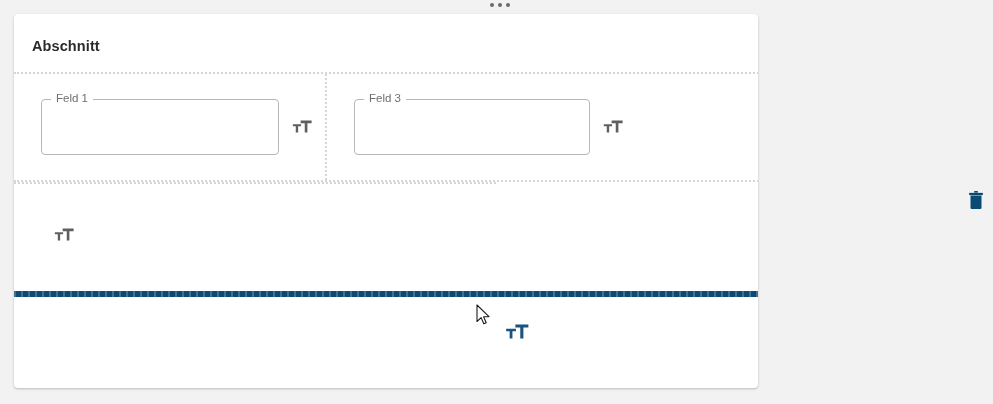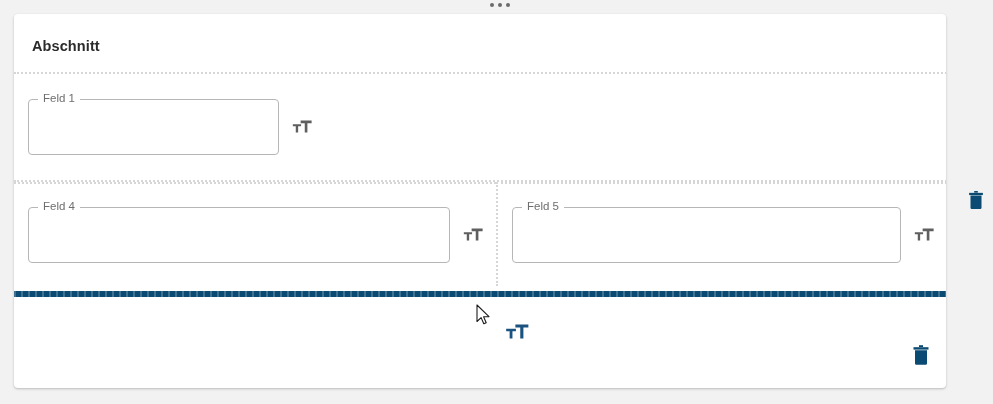--- a/index.html
+++ b/index.html
@@ -33,21 +33,21 @@
     border-radius: 50%;
     background: #6b6b6b;
     margin-bottom: 3px;
   }
 
   
   .section-card {
     position: absolute;
     left: 14px;
     top: 14px;
-    width: 932px;
+    width: 744px;
     height: 374px;
     background: #ffffff;
     border-radius: 4px;
     box-shadow: 0 1px 3px rgba(0,0,0,0.14), 0 1px 2px rgba(0,0,0,0.10);
     box-sizing: border-box;
     overflow: hidden;
     text-align: right;
   }
 
   .section-title {
@@ -83,21 +83,21 @@
     top: 280px;
     height: 94px;
   }
 
   .cell {
     box-sizing: border-box;
     position: relative;
     display: flex;
     align-items: center;
     height: 100%;
-    padding-left: 14px;
+    padding-left: 27px;
     padding-right: 8px;
   }
   .cell-divider {
     border-left: 2px dotted #d6d6d6;
   }
   .row-2 .cell {
     border-top: 2px dotted #d6d6d6;
   }
 
   .c1 { width: 311px; }
@@ -216,47 +216,43 @@
         <div class="box"></div>
         <span class="legend">Feld 1</span>
       </div>
       <svg class="tt-icon small" viewBox="0 0 24 24">
         <path fill="#5f5f5f" d="M2 9h9v2.3H7.8V18H5.2v-6.7H2V9z"></path>
         <path fill="#5f5f5f" d="M10.5 5h12v2.8h-4.6V18h-2.9V7.8h-4.5V5z"></path>
       </svg>
     </div>
 
 
-
-  </div>
-
-  <div class="row row-2">
-
-    <div class="cell c4">
+    <div class="cell c3 cell-divider">
       <div class="field">
         <div class="box"></div>
-        <span class="legend">Feld 4</span>
+        <span class="legend">Feld 3</span>
       </div>
       <svg class="tt-icon small" viewBox="0 0 24 24">
         <path fill="#5f5f5f" d="M2 9h9v2.3H7.8V18H5.2v-6.7H2V9z"></path>
         <path fill="#5f5f5f" d="M10.5 5h12v2.8h-4.6V18h-2.9V7.8h-4.5V5z"></path>
       </svg>
     </div>
 
-    <div class="cell c5 cell-divider">
-      <div class="field">
-        <div class="box"></div>
-        <span class="legend">Feld 5</span>
-      </div>
+  </div>
+
+  <div class="row row-2">
+
+    <div class="cell c4">
       <svg class="tt-icon small" viewBox="0 0 24 24">
         <path fill="#5f5f5f" d="M2 9h9v2.3H7.8V18H5.2v-6.7H2V9z"></path>
         <path fill="#5f5f5f" d="M10.5 5h12v2.8h-4.6V18h-2.9V7.8h-4.5V5z"></path>
       </svg>
     </div>
 
+
   </div>
 
   <div class="drop-bar">
     <div class="tex"></div>
   </div>
 
 
   <svg class="tt-icon big" style="position:absolute;left:478px;top:305px;z-index:35;" viewBox="0 0 24 24">
     <path fill="#1a5380" d="M2 9h9v2.3H7.8V18H5.2v-6.7H2V9z"></path>
     <path fill="#1a5380" d="M10.5 5h12v2.8h-4.6V18h-2.9V7.8h-4.5V5z"></path>

